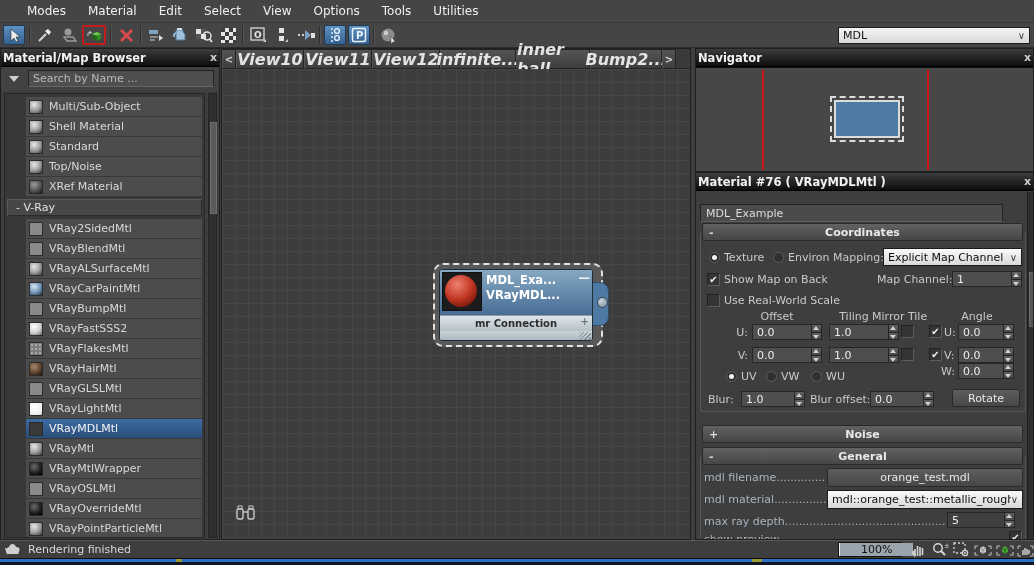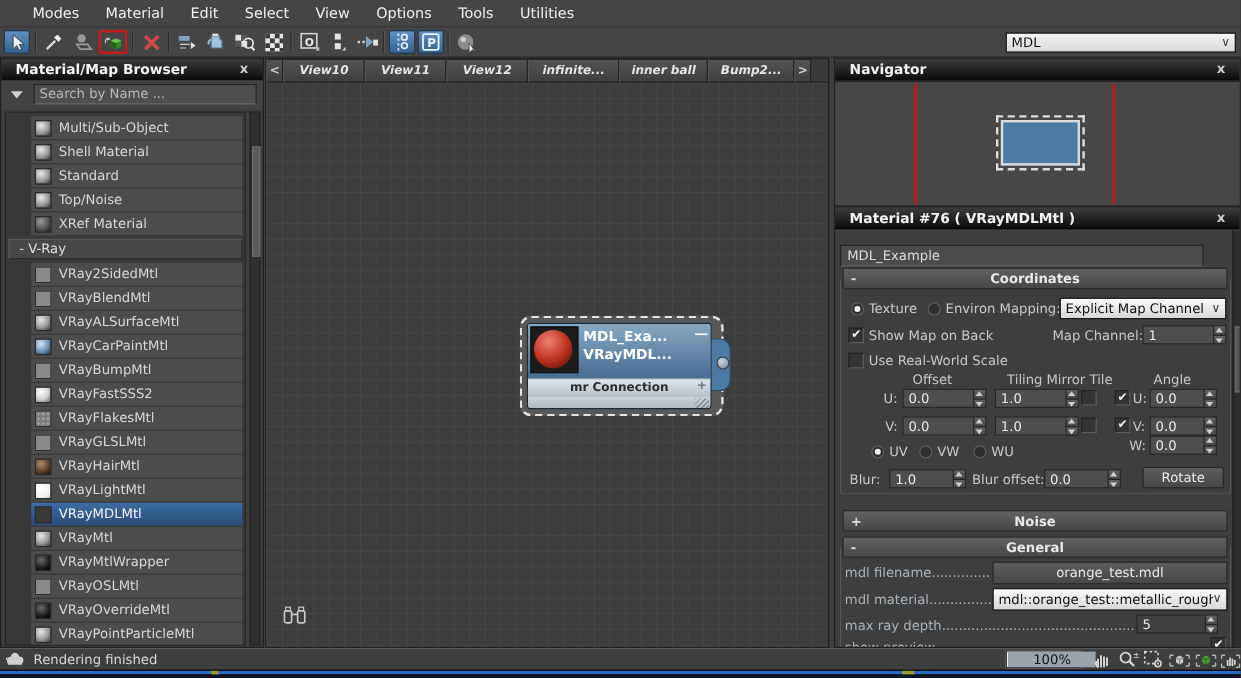--- a/index.html
+++ b/index.html
@@ -11,21 +11,21 @@
   .menu-item{color:#f0f0f0;font-size:12px;padding:2px 11px;cursor:default;}
   #toolbar{left:0;top:22px;width:1034px;height:26px;background:#454545;border-top:1px solid #383838;border-bottom:1px solid #2c2c2c;box-sizing:border-box;}
   .tbtn{position:absolute;top:2px;width:22px;height:20px;display:flex;align-items:center;justify-content:center;border-radius:2px;}
   .tbtn.active{background:linear-gradient(#5f91c4,#35618e);border:1px solid #203a55;box-sizing:border-box;}
   .tbtn.redframe{border:2px solid #c21c1c;box-sizing:border-box;}
   .tsep{position:absolute;top:3px;width:1px;height:18px;background:#2e2e2e;border-right:1px solid #555;}
   #mode-dd{left:838px;top:4px;width:192px;height:17px;background:linear-gradient(#f4f4f4,#d9d9d9);border:1px solid #1c1c1c;color:#111;display:flex;align-items:center;padding:0 4px;box-sizing:border-box;}
   #mode-dd .chev{margin-left:auto;color:#444;font-size:10px;}
   
   .titlebar{position:absolute;left:0;top:0;right:0;height:18px;background:linear-gradient(#3c3c3c,#0d0d0d);
-            color:#f2f2f2;font-weight:bold;font-size:11.5px;display:flex;align-items:center;padding:0 12px;box-sizing:border-box;border-bottom:1px solid #000;}
+            color:#f2f2f2;font-weight:bold;font-size:11.5px;display:flex;align-items:center;padding:0 2px;box-sizing:border-box;border-bottom:1px solid #000;}
   .closex{margin-left:auto;font-weight:bold;color:#cfcfcf;font-size:11px;line-height:10px;cursor:default;}
   .panel{position:absolute;box-sizing:border-box;border:1px solid #1f1f1f;overflow:hidden;background:#3e3e3e;}
   
   #browser{left:0;top:48px;width:220px;height:492px;}
   #search-row{position:absolute;left:0;top:18px;width:220px;height:24px;background:#424242;}
   #filter-btn{position:absolute;left:3px;top:4px;width:20px;height:16px;display:flex;align-items:center;justify-content:center;}
   #filter-btn .tri{width:0;height:0;border-left:5px solid transparent;border-right:5px solid transparent;border-top:6px solid #cfcfcf;}
   #search-input{position:absolute;left:27px;top:3px;width:186px;height:17px;background:#4e4e4e;border:1px solid #242424;border-bottom-color:#666;color:#dcdcdc;font-size:11px;padding:0 4px;box-sizing:border-box;font-family:inherit;}
   #search-input::placeholder{color:#b9b9b9;opacity:1;}
   #mat-list{position:absolute;left:3px;top:44px;width:201px;height:445px;background:#383838;border:1px solid #262626;box-sizing:border-box;overflow:hidden;}
@@ -45,21 +45,21 @@
   .sphere-black{background:radial-gradient(circle at 35% 30%,#6a6a6a,#1d1d1d 60%,#000 95%);}
   .square-flat{background:#8a8a8a;}
   .square-noise{background:#7d7d7d;background-image:radial-gradient(#a8a8a8 1px,transparent 1px);background-size:4px 4px;}
   .square-dark{background:#3a3a3a;}
   #list-scroll{position:absolute;left:207px;top:44px;width:9px;height:445px;background:#2f2f2f;border:1px solid #242424;box-sizing:border-box;}
   #list-thumb{position:absolute;left:1px;top:28px;width:5px;height:90px;background:#5b5b5b;border:1px solid #6e6e6e;}
   
   #editor{left:221px;top:48px;width:470px;height:492px;border:1px solid #1f1f1f;box-sizing:border-box;position:absolute;background:#3d3d3d;}
   #tabbar{position:absolute;left:0;top:0;width:100%;height:20px;background:#3a3a3a;display:flex;border-bottom:1px solid #242424;box-sizing:border-box;}
   .vtab{height:20px;box-sizing:border-box;border:1px solid #232323;border-left-color:#555;background:linear-gradient(#545454,#3e3e3e);
-        color:#e4e4e4;font-style:italic;font-weight:bold;font-size:10px;display:flex;align-items:center;justify-content:center;}
+        color:#e4e4e4;font-style:italic;font-weight:bold;font-size:16px;display:flex;align-items:center;justify-content:center;}
   .vtab.arrow{width:14px;font-style:normal;font-weight:bold;color:#cfcfcf;font-size:10px;}
   #canvas{position:absolute;left:0;top:20px;width:468px;height:470px;background-color:#3d3d3d;
           background-image:linear-gradient(#464646 1px,transparent 1px),linear-gradient(90deg,#464646 1px,transparent 1px);
           background-size:13px 13px;overflow:hidden;}
   #sel-outline{position:absolute;left:211px;top:194px;width:170px;height:84px;background:#585858;border:2px dashed #e4e4e4;border-radius:10px;box-sizing:border-box;}
   #node-tab{position:absolute;left:367px;top:213px;width:20px;height:44px;background:#4c7aa3;border:1px solid #2c4a66;border-radius:0 9px 9px 0;box-sizing:border-box;}
   #node{position:absolute;left:217px;top:200px;width:154px;height:72px;border:1px solid #1e2c38;border-radius:3px;overflow:hidden;box-sizing:border-box;background:#b9c4cc;}
   #node-head{height:45px;background:linear-gradient(#86a8c2,#476d96);display:flex;}
   #node-thumb{width:40px;height:39px;margin:2px;border:1px solid #101010;background:#1c1c1c;box-sizing:border-box;position:relative;}
   #node-thumb .ball{position:absolute;left:2px;top:2px;width:32px;height:32px;border-radius:50%;
@@ -306,26 +306,26 @@
         </div>
       <div class="mrow">
           <div class="micon sphere-light"></div>
           <span class="lbl">VRayFastSSS2</span>
         </div>
       <div class="mrow">
           <div class="micon square-noise"></div>
           <span class="lbl">VRayFlakesMtl</span>
         </div>
       <div class="mrow">
+          <div class="micon sphere-brown"></div>
+          <span class="lbl">VRayHairMtl</span>
+        </div>
+      <div class="mrow">
           <div class="micon square-flat"></div>
           <span class="lbl">VRayGLSLMtl</span>
-        </div>
-      <div class="mrow">
-          <div class="micon sphere-brown"></div>
-          <span class="lbl">VRayHairMtl</span>
         </div>
       <div class="mrow">
           <div class="micon sphere-white"></div>
           <span class="lbl">VRayLightMtl</span>
         </div>
       <div class="mrow sel">
           <div class="micon square-dark"></div>
           <span class="lbl">VRayMDLMtl</span>
         </div>
       <div class="mrow">

